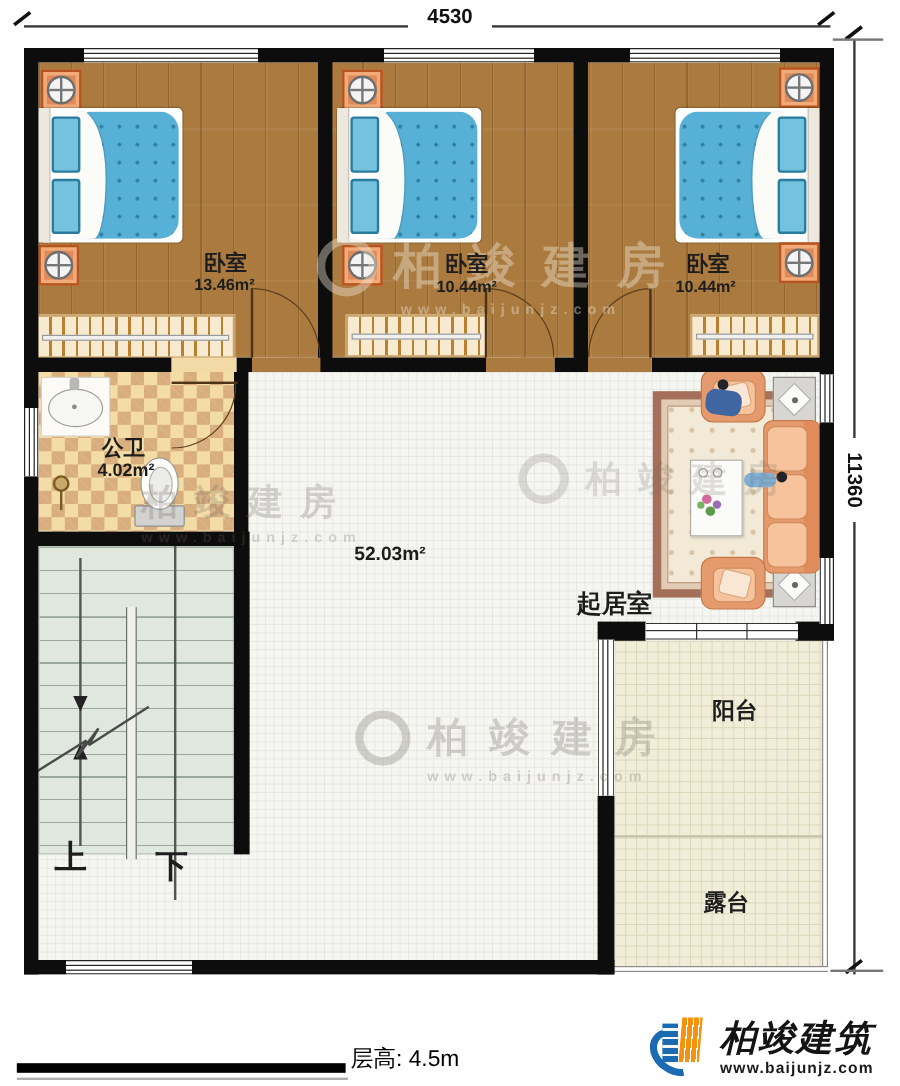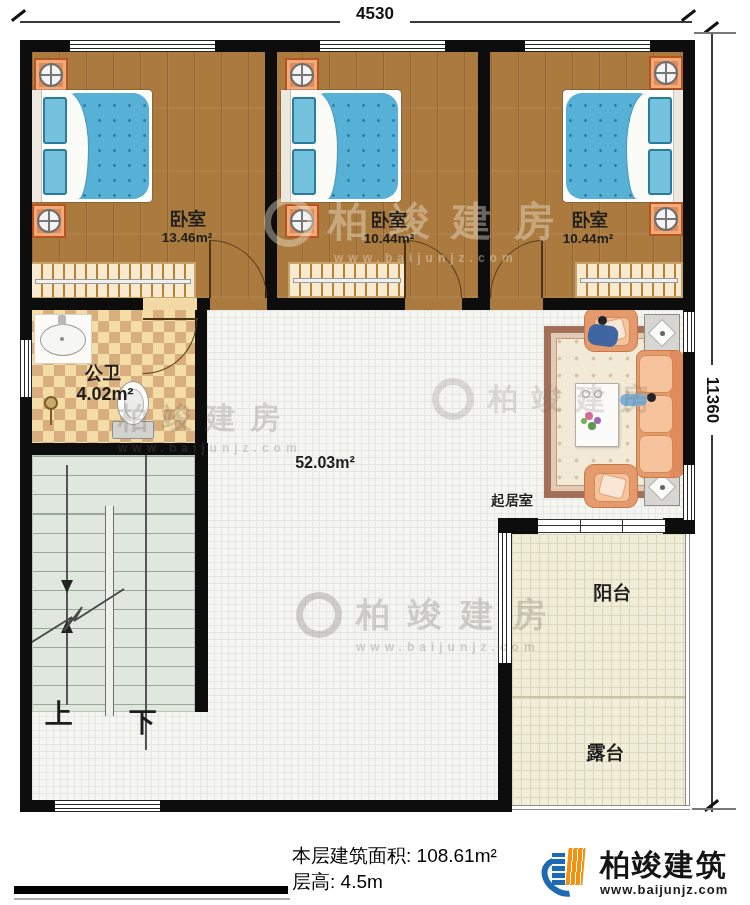--- a/index.html
+++ b/index.html
@@ -290,43 +290,42 @@
     <div class="wm-url" style="margin-left:60px;">www.baijunjz.com</div>
   </div>
 
   <div class="room-label" style="left:133px;top:210px;width:110px;font-size:18px;">卧室</div>
   <div class="room-label" style="left:132px;top:231px;width:110px;font-size:13.5px;">13.46m²</div>
   <div class="room-label" style="left:334px;top:211px;width:110px;font-size:18px;">卧室</div>
   <div class="room-label" style="left:334px;top:232px;width:110px;font-size:13.5px;">10.44m²</div>
   <div class="room-label" style="left:535px;top:211px;width:110px;font-size:18px;">卧室</div>
   <div class="room-label" style="left:533px;top:232px;width:110px;font-size:13.5px;">10.44m²</div>
   <div class="room-label" style="left:48px;top:364px;width:110px;font-size:18px;">公卫</div>
-  <div class="room-label" style="left:50px;top:385px;width:110px;font-size:18px;">4.02m²</div>
+  <div class="room-label" style="left:50px;top:385px;width:110px;font-size:15px;">4.02m²</div>
   <div class="room-label" style="left:270px;top:455px;width:110px;font-size:16px;">52.03m²</div>
-  <div class="room-label" style="left:467px;top:493px;width:90px;font-size:14px;">起居室</div>
+  <div class="room-label" style="left:467px;top:493px;width:90px;font-size:21px;">起居室</div>
   <div class="room-label" style="left:570px;top:583px;width:85px;font-size:19px;">阳台</div>
   <div class="room-label" style="left:563px;top:743px;width:85px;font-size:19px;">露台</div>
 
   <div class="dimline" style="left:20px;top:21px;width:672px;height:2px;"></div>
   <div class="tick" style="left:10px;top:14px;"></div>
   <div class="tick" style="left:680px;top:14px;"></div>
   <div class="dimtext" style="left:340px;top:4px;width:70px;">4530</div>
   <div class="dimline" style="left:711px;top:33px;width:2px;height:779px;"></div>
   <div class="tick" style="left:703px;top:26px;"></div>
   <div class="tick" style="left:703px;top:804px;"></div>
   <div class="abs" style="left:694px;top:32px;width:42px;height:1.5px;background:#777;"></div>
   <div class="abs" style="left:692px;top:808px;width:44px;height:1.5px;background:#777;"></div>
   <div class="dimtext" style="left:677px;top:390px;width:70px;height:20px;transform:rotate(90deg);">11360</div>
 
   <div class="tb-bar" style="left:14px;top:886px;width:274px;height:8px;"></div>
   <div class="tb-bar2" style="left:14px;top:898px;width:276px;height:2px;"></div>
-  <div class="tb-line" style="left:292px;top:843px;"><span>本层建筑面积:</span> <span>108.61m²</span></div>
   <div class="tb-line" style="left:292px;top:869px;"><span>层高:</span> <span>4.5m</span></div>
 
   <div class="abs" style="left:540px;top:845px;width:54px;height:54px;">
     <div class="abs" style="left:0;top:14px;width:46px;height:36px;border:6px solid #1b6ab2;border-top-color:transparent;border-right-color:transparent;border-radius:50%;transform:rotate(35deg);box-sizing:border-box;"></div>
     <div class="abs" style="left:12px;top:8px;width:13px;height:32px;background:#1b6ab2;background-image:repeating-linear-gradient(0deg,transparent 0 5px,rgba(255,255,255,.95) 5px 7px);"></div>
     <div class="abs" style="left:27px;top:3px;width:17px;height:37px;background:#f39210;transform:skewX(-5deg);background-image:repeating-linear-gradient(90deg,transparent 0 4px,#fff 4px 5px);"></div>
   </div>
-  <div class="brand-name" style="left:600px;top:845px;">柏竣建筑</div>
+  <div class="brand-name" style="left:600px;top:845px;font-style:italic;">柏竣建筑</div>
   <div class="brand-url" style="left:600px;top:882px;">www.baijunjz.com</div>
 
 </div>
 
 </body></html>

